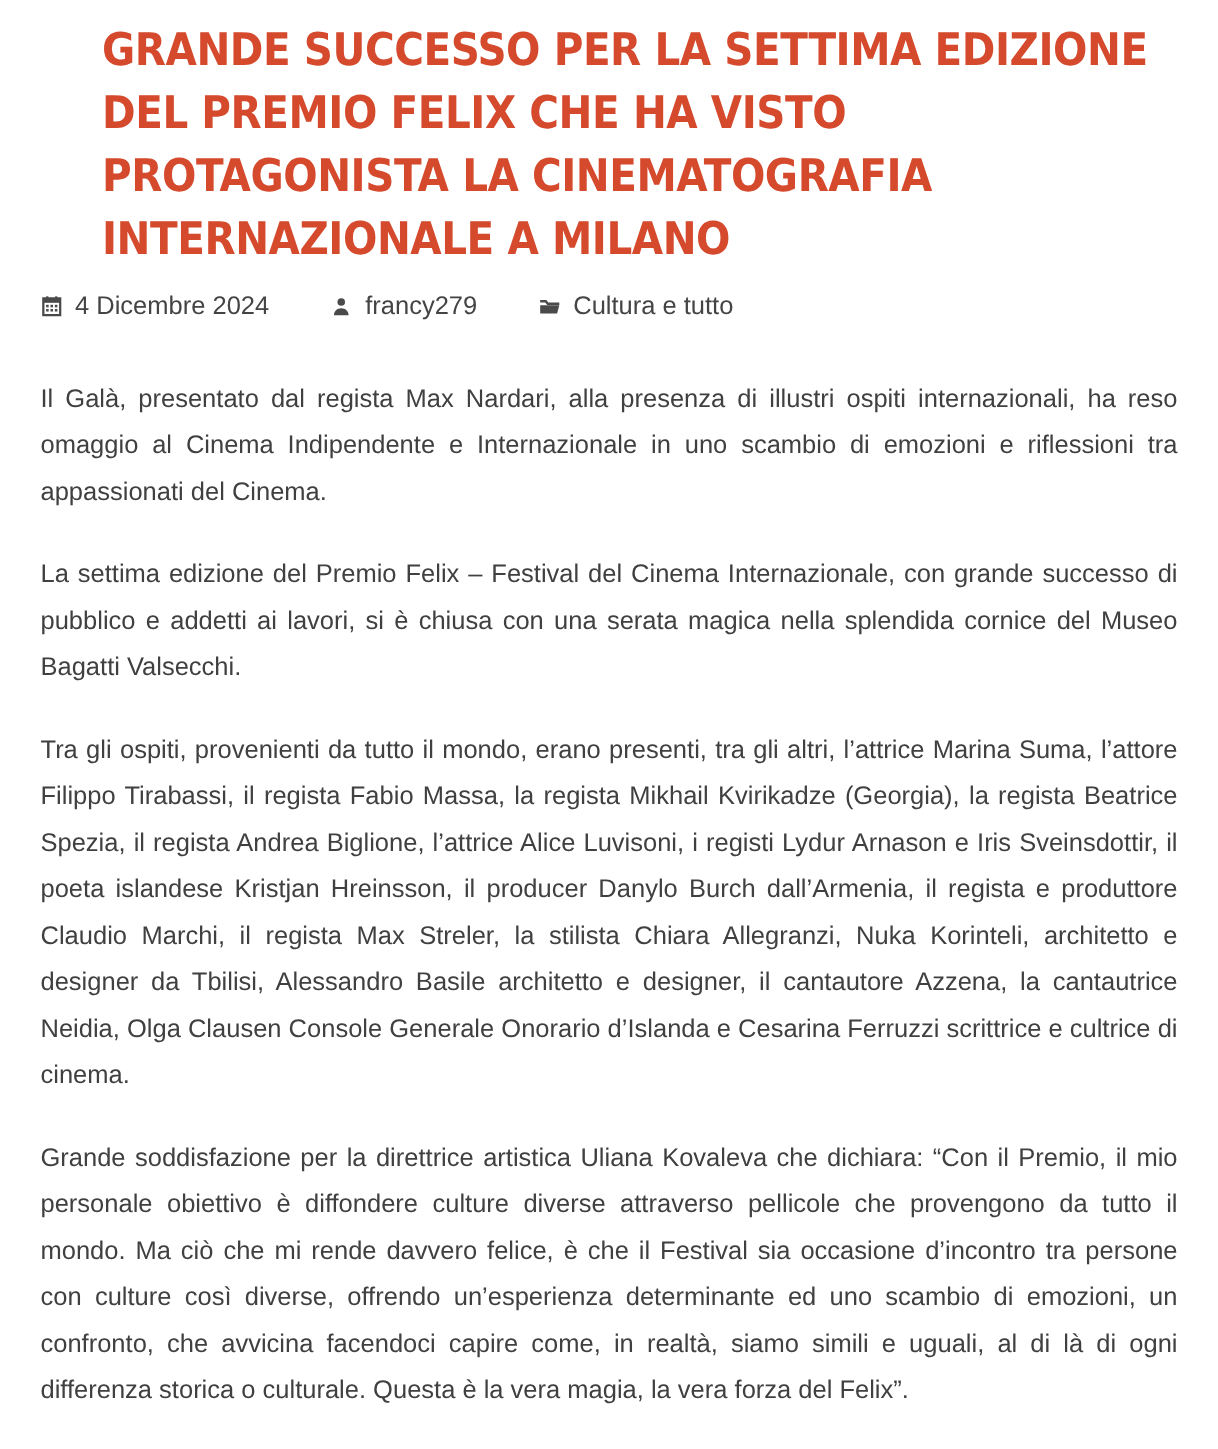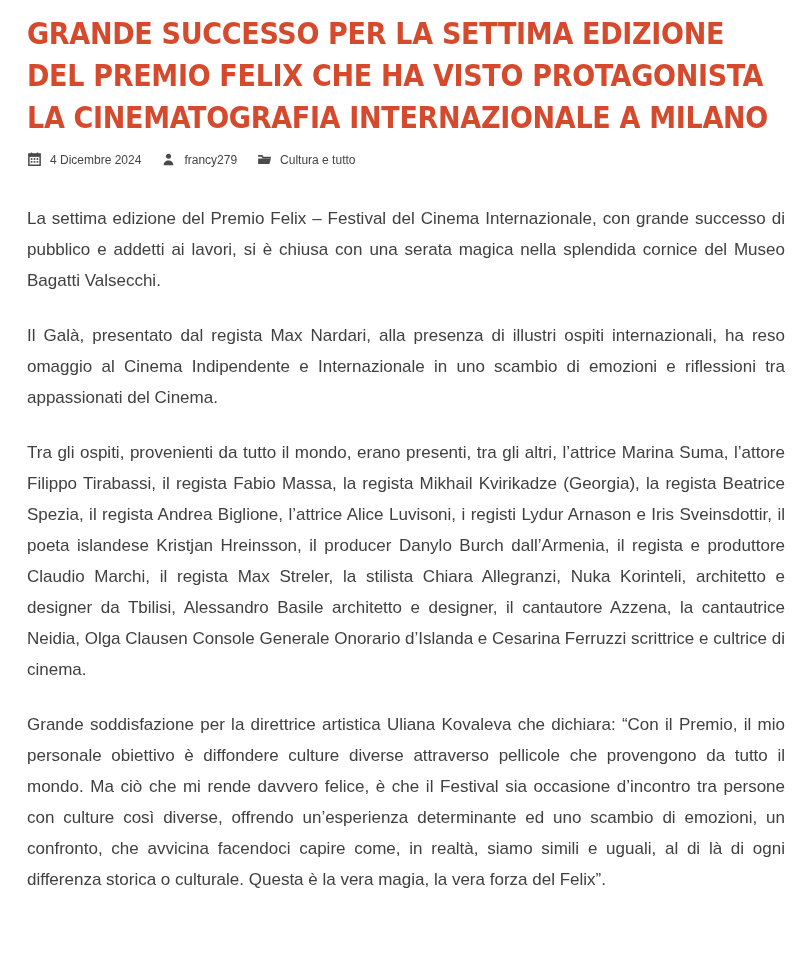--- a/index.html
+++ b/index.html
@@ -15,28 +15,29 @@
     background: #ffffff;
   }
   .post-title {
     color: #d5492d;
     font-family: "DejaVu Sans", "Liberation Sans", sans-serif;
     font-stretch: condensed;
     font-weight: 700;
     font-size: 30px;
     line-height: 42px;
     letter-spacing: -0.3px;
+    margin-left: 41px;
   }
   .meta-row {
     margin-top: 13px;
     display: flex;
     align-items: center;
-    gap: 20px;
+    gap: 41px;
     color: #444444;
-    font-size: 12px;
+    font-size: 17px;
   }
   .meta-item {
     display: inline-flex;
     align-items: center;
     gap: 8px;
     color: #444444;
     text-decoration: none;
     cursor: pointer;
   }
   .meta-item svg {
@@ -106,19 +107,19 @@
           </g>
         </svg>
       </span>
       <span>Cultura e tutto</span>
     </a>
 
 
   </div>
 
   <div class="article-body">
+    <p>Il Galà, presentato dal regista Max Nardari, alla presenza di illustri ospiti internazionali, ha reso omaggio al Cinema Indipendente e Internazionale in uno scambio di emozioni e riflessioni tra appassionati del Cinema.</p>
     <p>La settima edizione del Premio Felix – Festival del Cinema Internazionale, con grande successo di pubblico e addetti ai lavori, si è chiusa con una serata magica nella splendida cornice del Museo Bagatti Valsecchi.</p>
-    <p>Il Galà, presentato dal regista Max Nardari, alla presenza di illustri ospiti internazionali, ha reso omaggio al Cinema Indipendente e Internazionale in uno scambio di emozioni e riflessioni tra appassionati del Cinema.</p>
     <p>Tra gli ospiti, provenienti da tutto il mondo, erano presenti, tra gli altri, l’attrice Marina Suma, l’attore Filippo Tirabassi, il regista Fabio Massa, la regista Mikhail Kvirikadze (Georgia), la regista Beatrice Spezia, il regista Andrea Biglione, l’attrice Alice Luvisoni, i registi Lydur Arnason e Iris Sveinsdottir, il poeta islandese Kristjan Hreinsson, il producer Danylo Burch dall’Armenia, il regista e produttore Claudio Marchi, il regista Max Streler, la stilista Chiara Allegranzi, Nuka Korinteli, architetto e designer da Tbilisi, Alessandro Basile architetto e designer, il cantautore Azzena, la cantautrice Neidia, Olga Clausen Console Generale Onorario d’Islanda e Cesarina Ferruzzi scrittrice e cultrice di cinema.</p>
     <p>Grande soddisfazione per la direttrice artistica Uliana Kovaleva che dichiara: “Con il Premio, il mio personale obiettivo è diffondere culture diverse attraverso pellicole che provengono da tutto il mondo. Ma ciò che mi rende davvero felice, è che il Festival sia occasione d’incontro tra persone con culture così diverse, offrendo un’esperienza determinante ed uno scambio di emozioni, un confronto, che avvicina facendoci capire come, in realtà, siamo simili e uguali, al di là di ogni differenza storica o culturale. Questa è la vera magia, la vera forza del Felix”.</p>
   </div>
 
 </div>
 
 </body></html>

